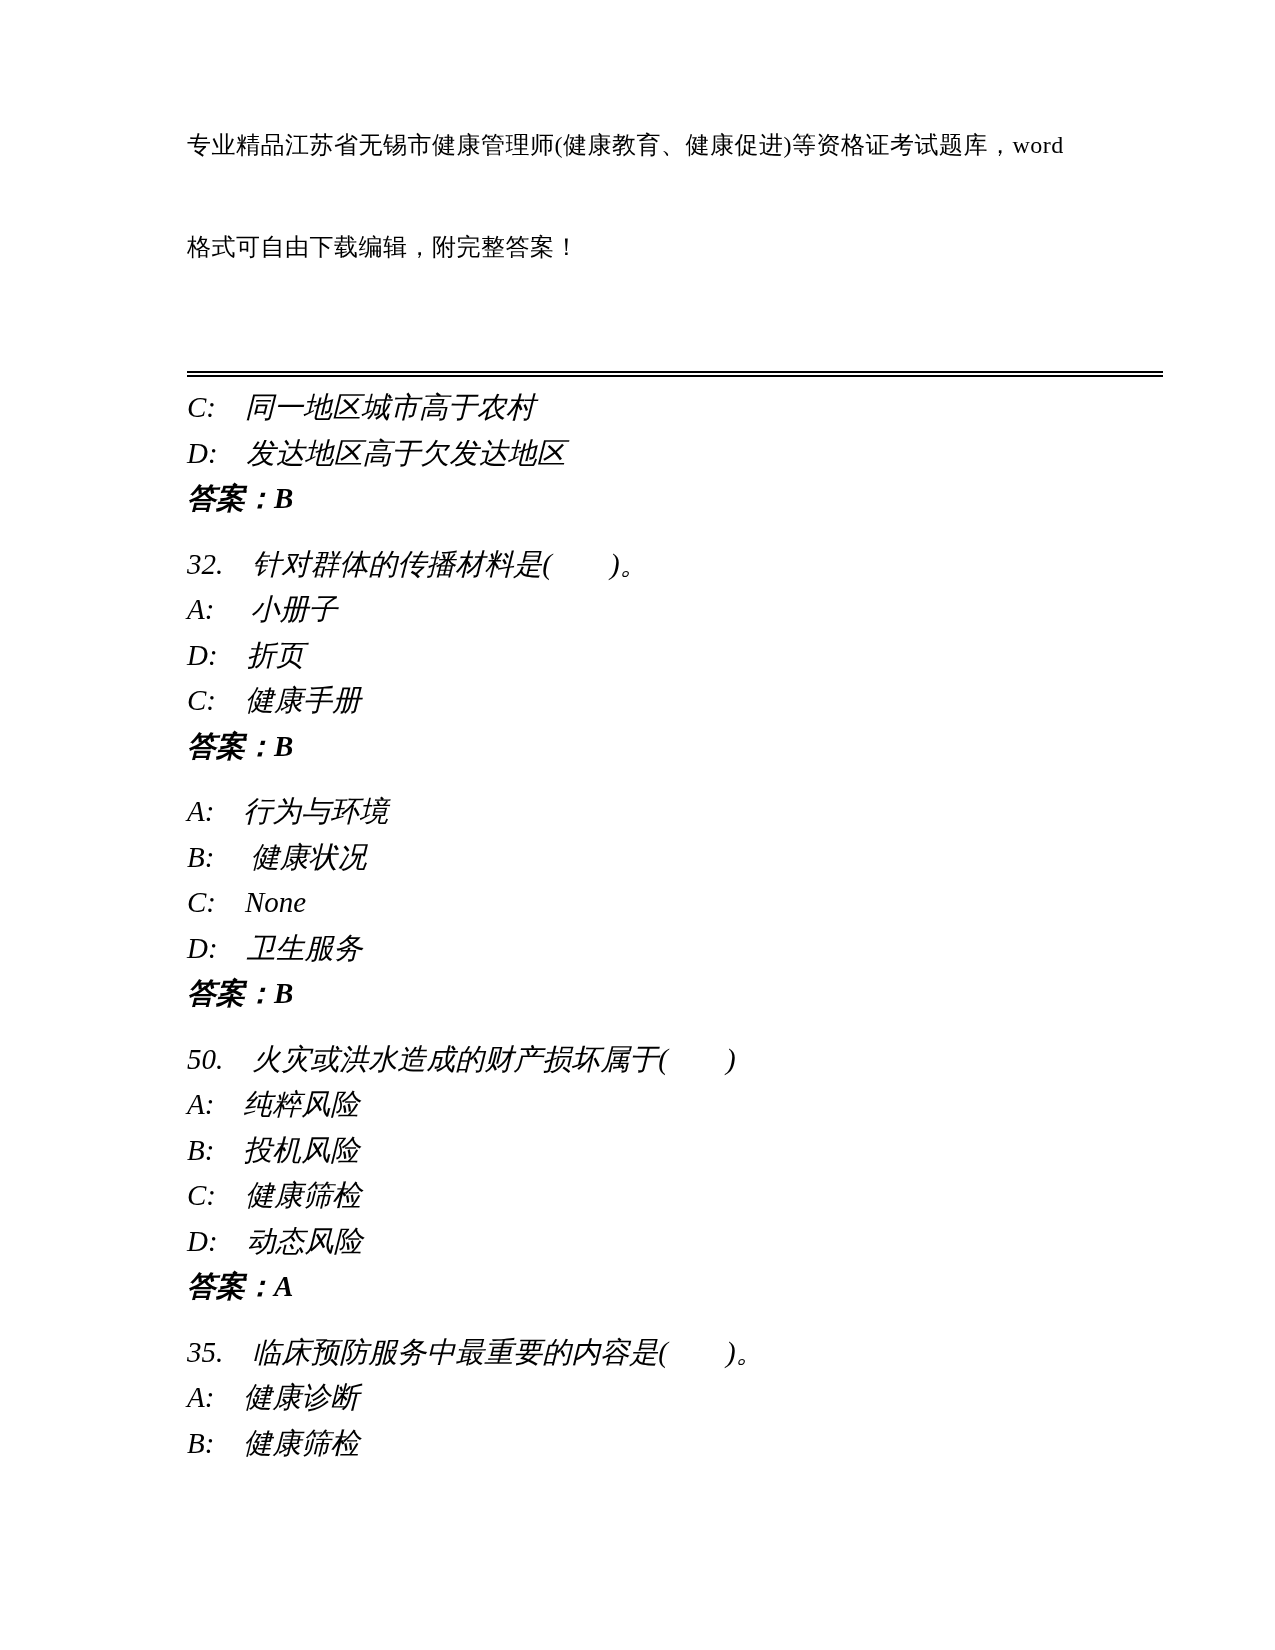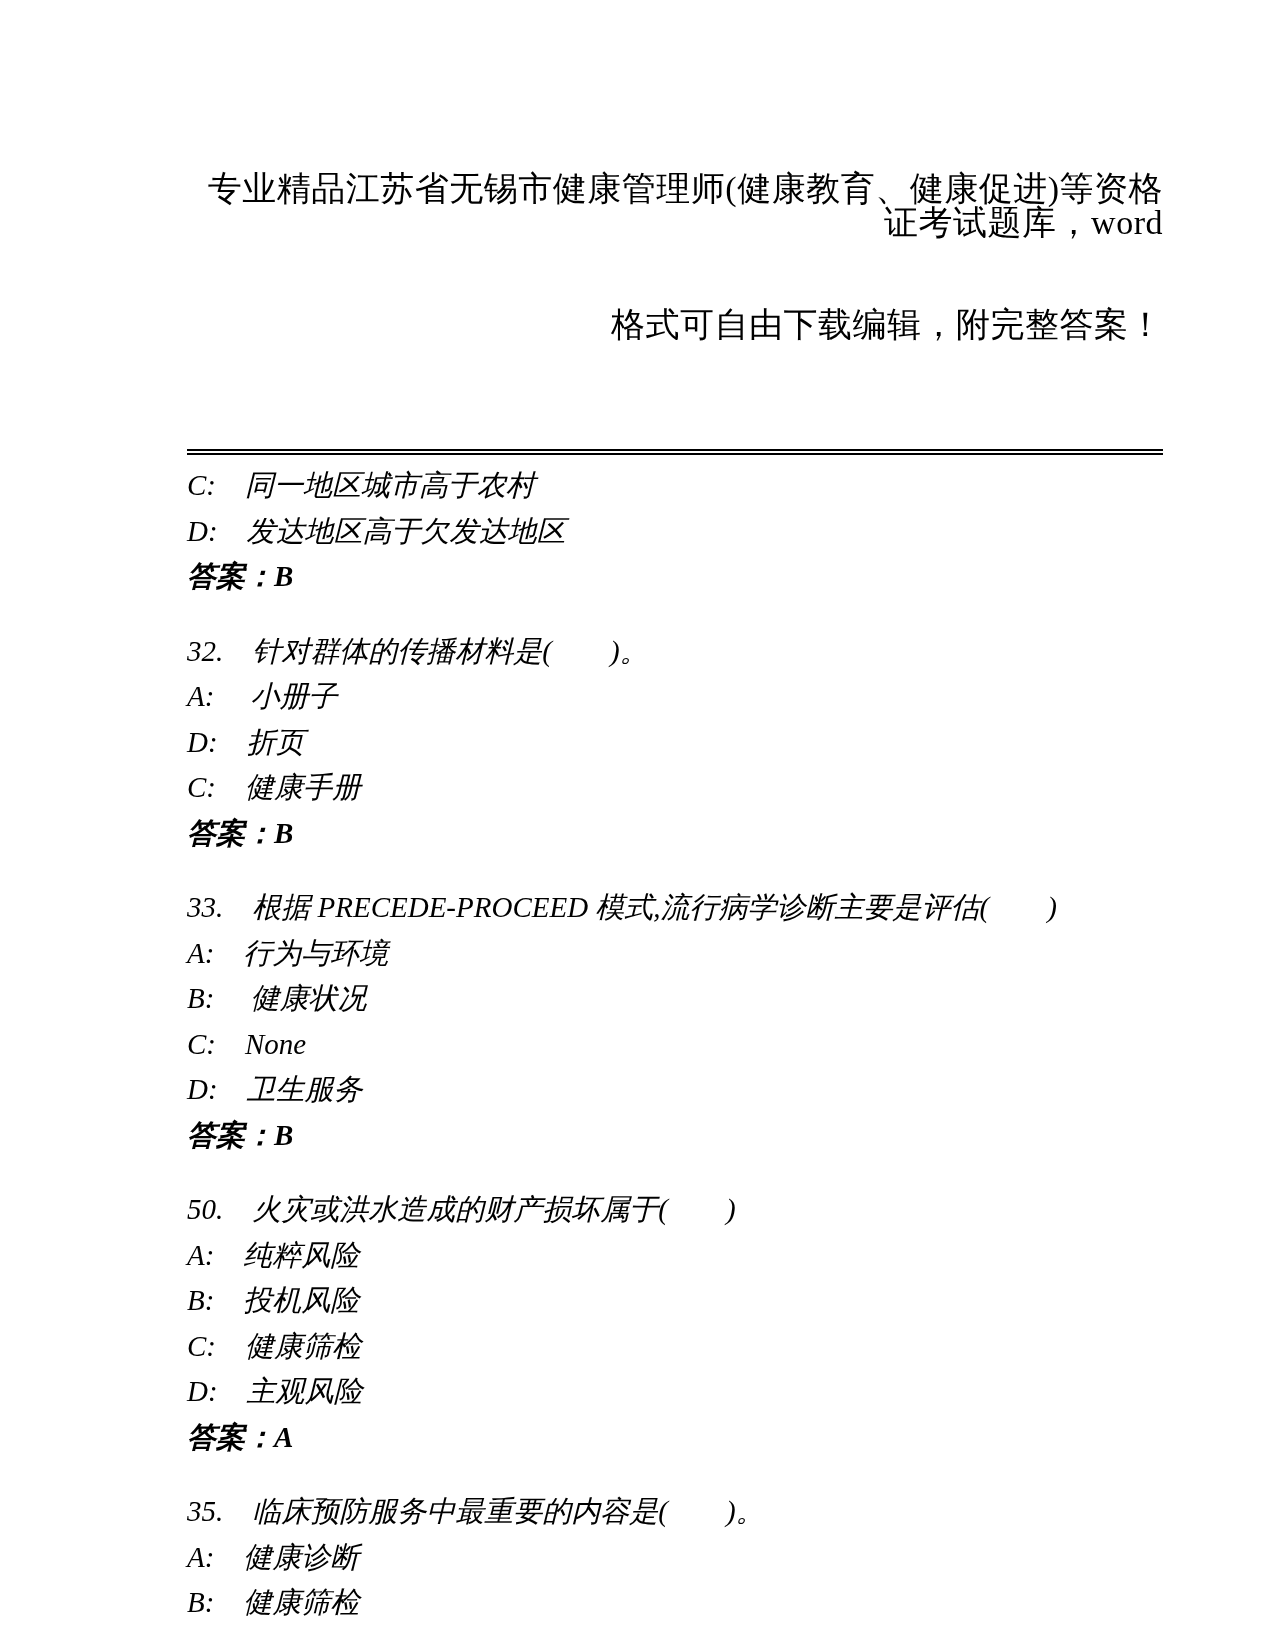--- a/index.html
+++ b/index.html
@@ -14,26 +14,25 @@
     background: #ffffff;
     color: #000000;
     font-family: "Liberation Serif", "DejaVu Serif", serif;
     overflow: hidden;
   }
   .content-col {
     margin-left: 187px;
     width: 976px;
   }
   .doc-header {
-    padding-top: 104px;
-    font-size: 34px;
+    padding-top: 60px;
+    font-size: 24px;
     line-height: 34px;
     letter-spacing: 0.5px;
     white-space: pre-wrap;
-    text-align: right;
   }
   .double-rule {
     margin-top: 39px;
     height: 2px;
     border-top: 2px solid #000000;
     border-bottom: 2px solid #000000;
   }
   .doc-body {
     margin-top: 8px;
     font-size: 29px;
@@ -41,21 +40,21 @@
   .line {
     margin: 0;
     line-height: 45.5px;
     white-space: pre-wrap;
     font-style: italic;
   }
   .answer {
     font-weight: 700;
   }
   .question-block {
-    margin-top: 29px;
+    margin-top: 20px;
   }
 </style>
 </head>
 <body>
 
 <div class="page">
   <div class="content-col">
 
     <header class="doc-header">
       <div class="header-line">专业精品江苏省无锡市健康管理师(健康教育、健康促进)等资格证考试题库，word</div>
@@ -74,34 +73,33 @@
 
       <section class="question-block">
         <p class="line question">32.　针对群体的传播材料是(　　)。</p>
         <p class="line option">A:　 小册子</p>
         <p class="line option">D:　折页</p>
         <p class="line option">C:　健康手册</p>
         <p class="line answer">答案：B</p>
       </section>
 
       <section class="question-block">
-        <p class="line question">33.　根据 PRECEDE-PROCEED 模式,流行病学诊断主要是评估(　　)</p>
         <p class="line option">A:　行为与环境</p>
         <p class="line option">B:　 健康状况</p>
         <p class="line option">C:　None</p>
         <p class="line option">D:　卫生服务</p>
         <p class="line answer">答案：B</p>
       </section>
 
       <section class="question-block">
         <p class="line question">50.　火灾或洪水造成的财产损坏属于(　　)</p>
         <p class="line option">A:　纯粹风险</p>
         <p class="line option">B:　投机风险</p>
         <p class="line option">C:　健康筛检</p>
-        <p class="line option">D:　主观风险</p>
+        <p class="line option">D:　动态风险</p>
         <p class="line answer">答案：A</p>
       </section>
 
       <section class="question-block">
         <p class="line question">35.　临床预防服务中最重要的内容是(　　)。</p>
         <p class="line option">A:　健康诊断</p>
         <p class="line option">B:　健康筛检</p>
       </section>
 
     </main>

